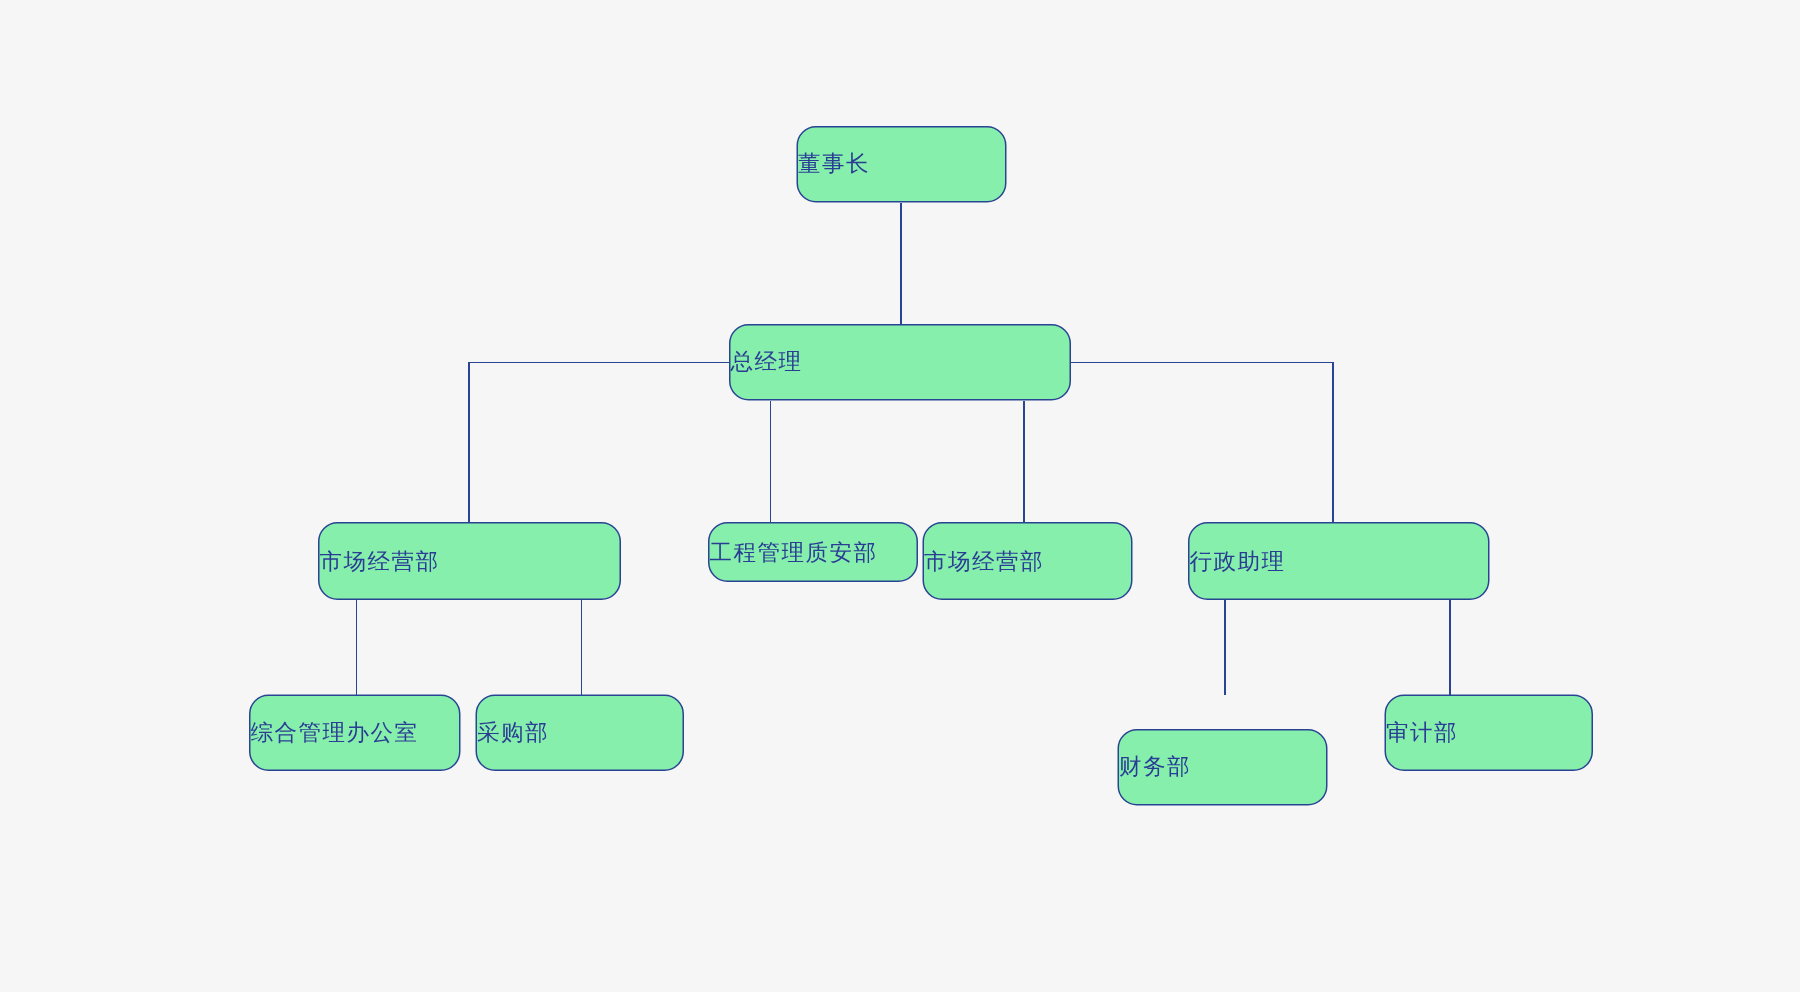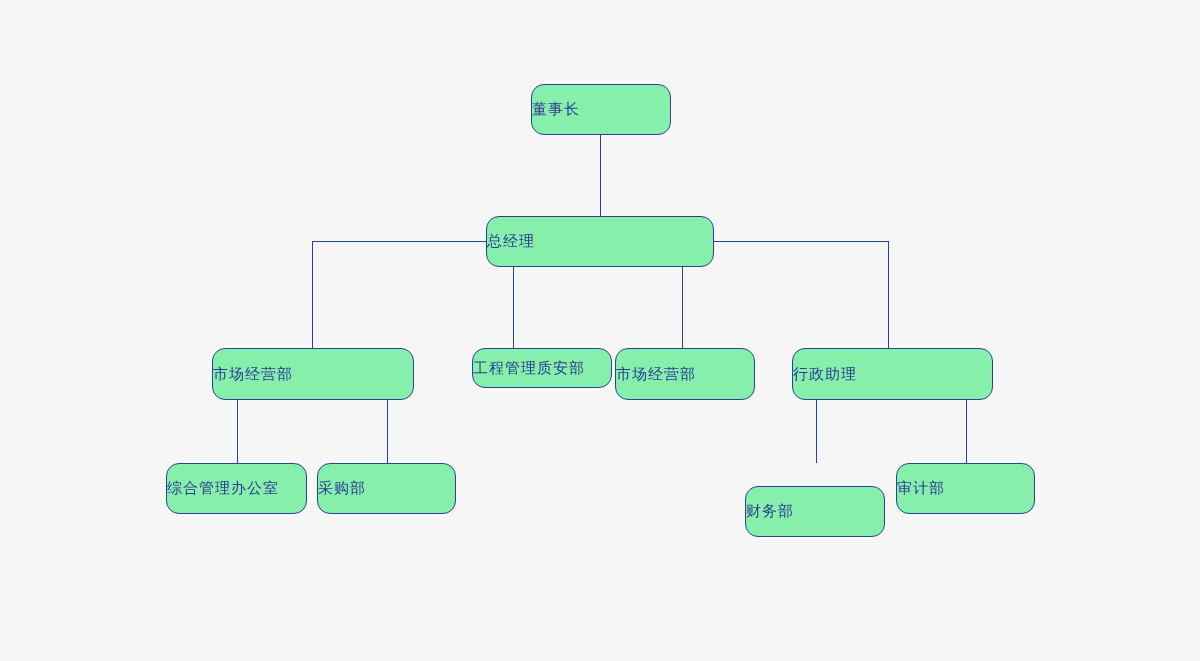--- a/index.html
+++ b/index.html
@@ -45,21 +45,21 @@
   .n-gm              { left: 486px; top: 216px; width: 228px; height: 51px; }
   
   .n-admin           { left: 212px; top: 348px; width: 202px; height: 52px; }
   .n-eng             { left: 472px; top: 348px; width: 140px; height: 40px; }
   .n-market          { left: 615px; top: 348px; width: 140px; height: 52px; }
   .n-gma             { left: 792px; top: 348px; width: 201px; height: 52px; }
   
   .n-office          { left: 166px; top: 463px; width: 141px; height: 51px; }
   .n-procurement     { left: 317px; top: 463px; width: 139px; height: 51px; }
   .n-finance         { left: 745px; top: 463px; width: 140px; height: 51px; margin-top: 23px; }
-  .n-audit           { left: 896px; top: 463px; width: 139px; height: 51px; }
+  .n-audit           { left: 923px; top: 463px; width: 139px; height: 51px; }
 </style>
 </head>
 <body>
 
 <div class="canvas">
 
   <svg class="connector-layer" width="1200" height="661" viewBox="0 0 1200 661" fill="none" stroke="#2a4494" stroke-width="1" shape-rendering="crispEdges">
 
     <path d="M600.5,135 V216"></path>
 

